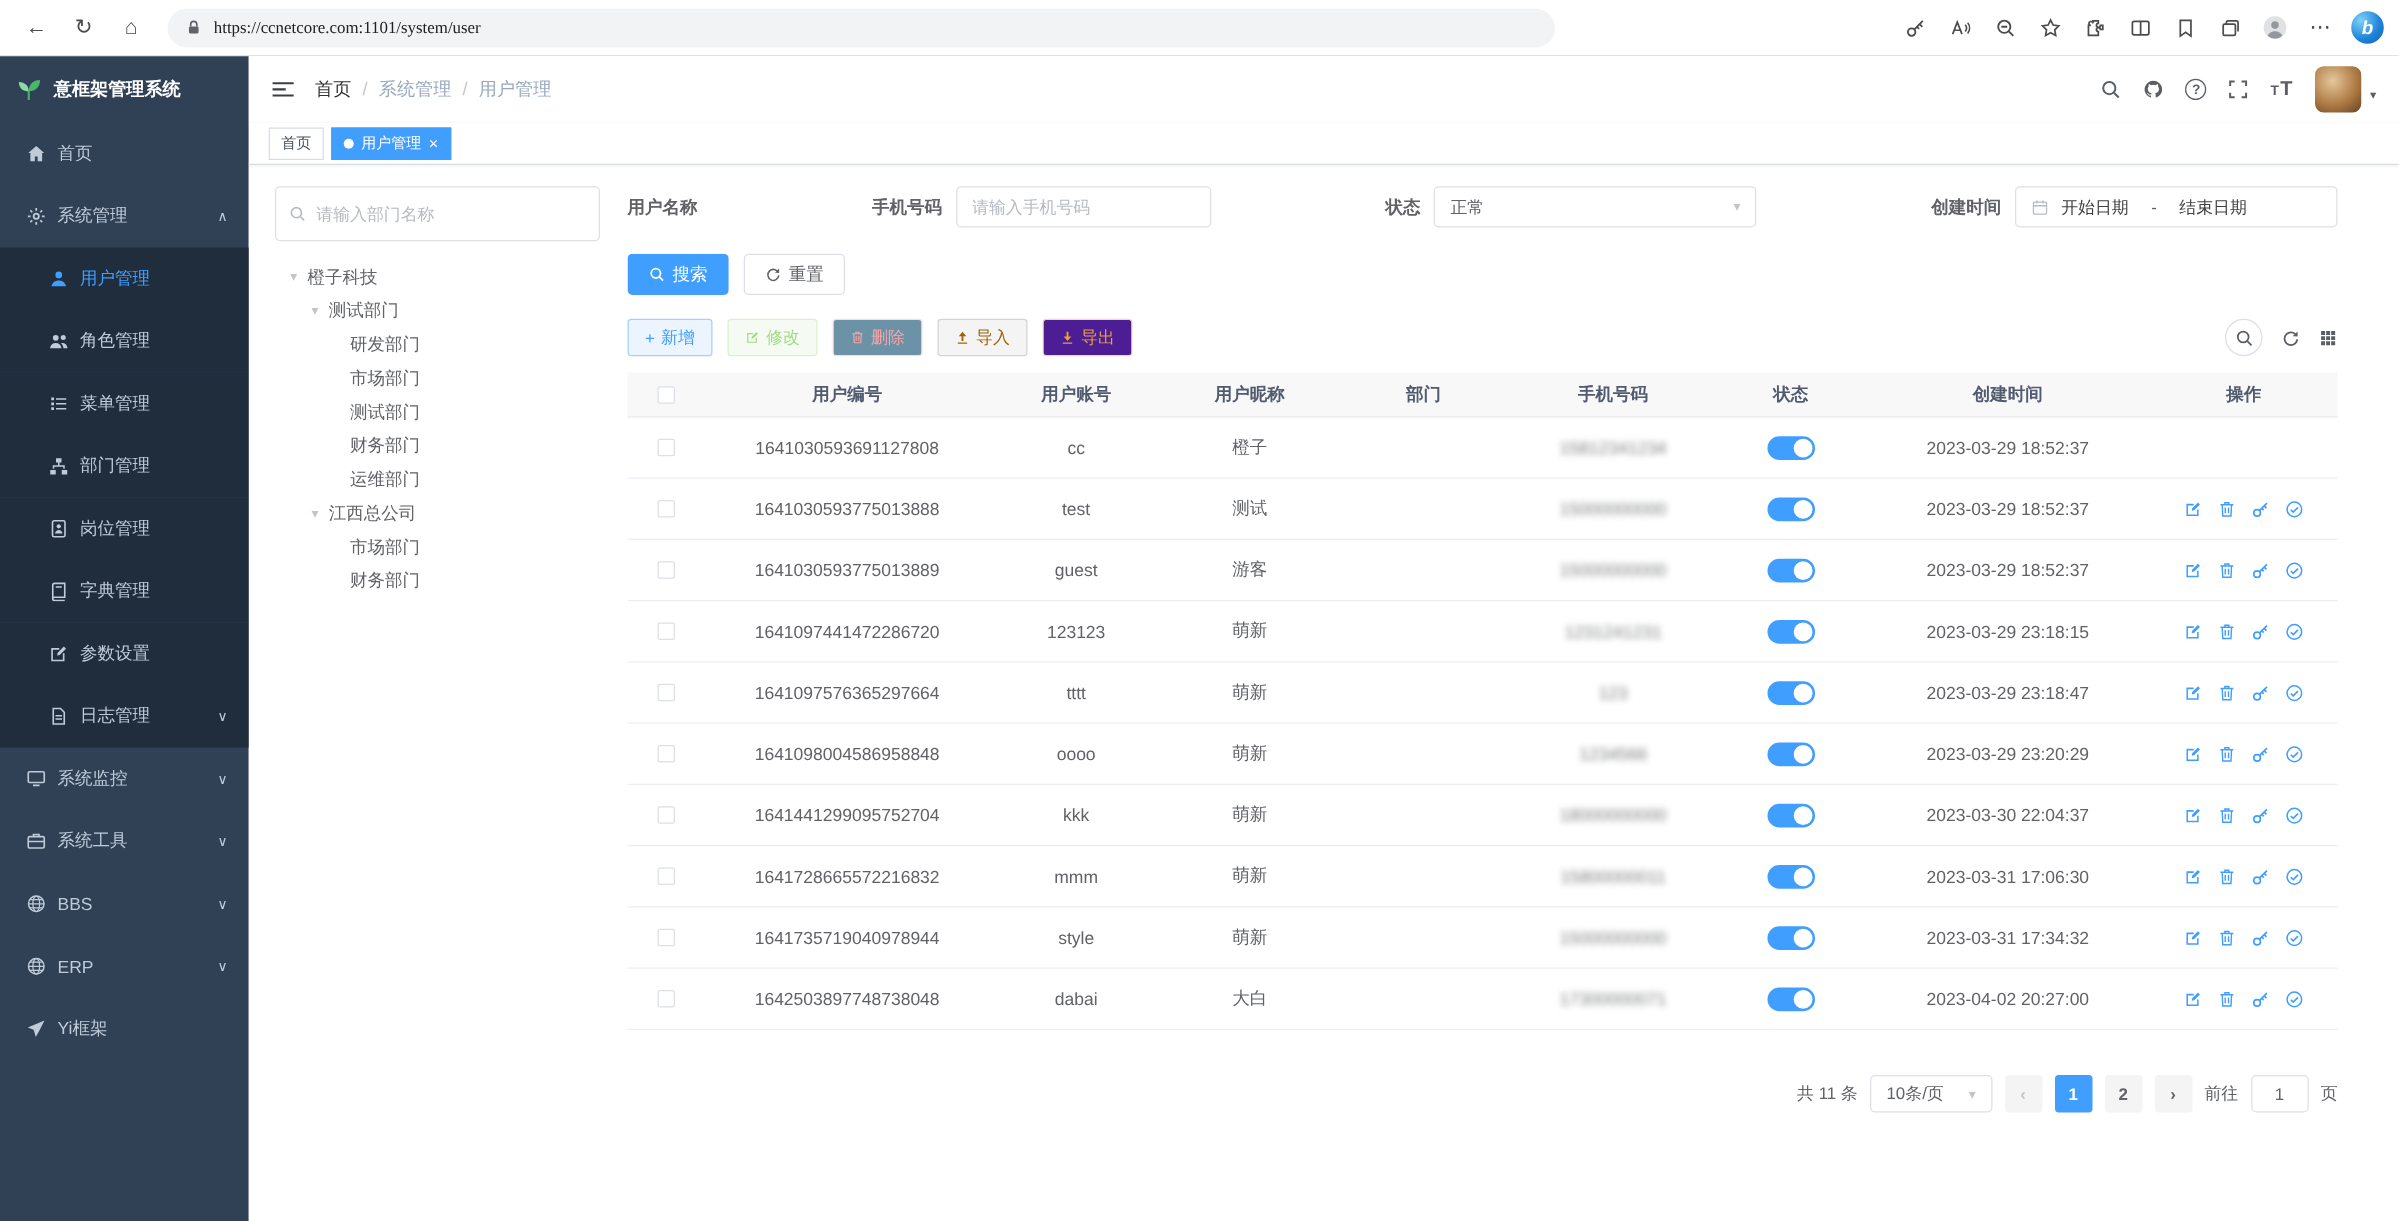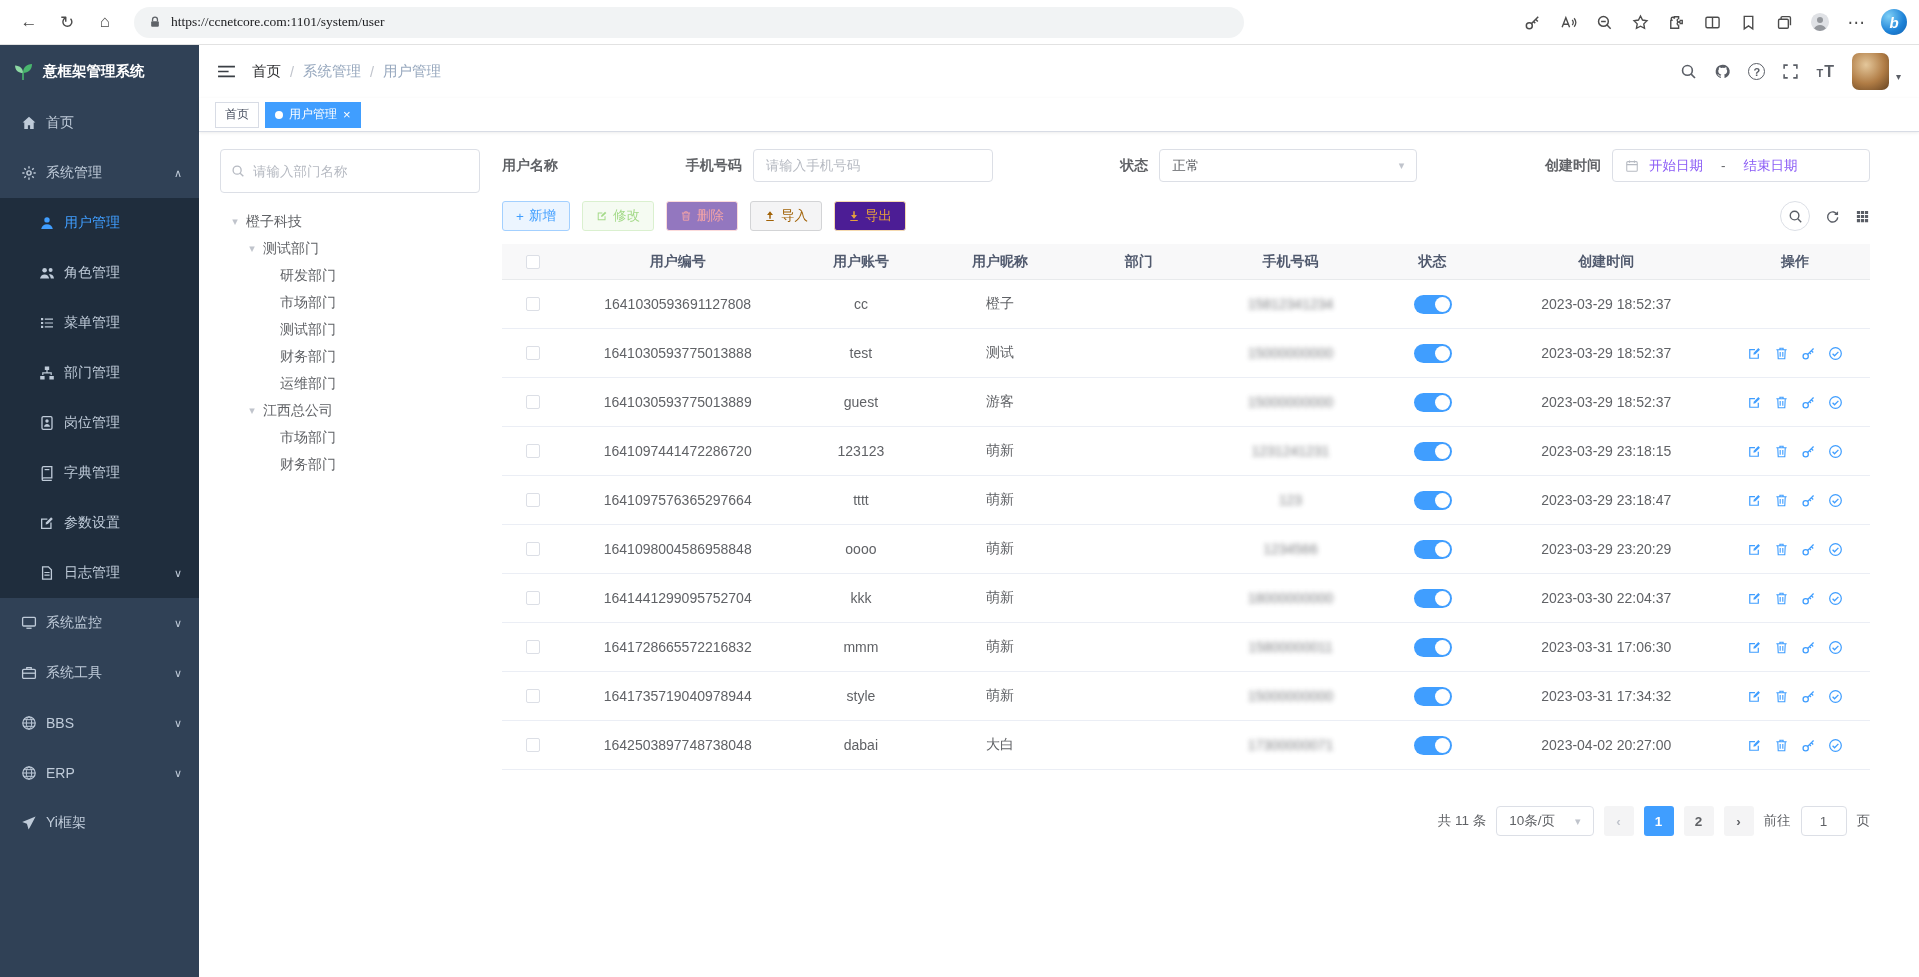--- a/index.html
+++ b/index.html
@@ -88,43 +88,43 @@
 
   
   .filter-row { display:flex; align-items:center; justify-content:space-between; }
   .f-group { display:flex; align-items:center; gap:11px; }
   .f-label { font-size:14px; font-weight:600; color:#606266; white-space:nowrap; }
   .inp { height:33px; border:1px solid #dcdfe6; border-radius:4px; background:#fff;
     display:flex; align-items:center; padding:0 12px; font-size:13.5px; color:#606266; }
   .inp input { border:0; outline:0; width:100%; font-size:13.5px; color:#606266;
     font-family:inherit; background:transparent; }
   .inp input::placeholder { color:#b6bac2; }
-  .w230{width:230px;} .w240{width:240px;} .w258{width:258px;}
+  .w230{width:230px;} .w240{width:204px;} .w258{width:258px;}
   .inp.sel { justify-content:space-between; }
   .caret { color:#c0c4cc; font-size:11px; }
   .inp.date { gap:10px; justify-content:flex-start; }
   .inp.date svg { width:14px; height:14px; color:#b6bac2; flex:none; }
-  .ph { color:#8b5cf6; }
+  .ph { color:#404040; }
   .inp.date .sep { color:#606266; margin:0 8px; }
 
   
   .btn-row { margin-top:21px; display:flex; gap:12px; }
   .btn { height:33px; border-radius:4px; padding:0 16px; font-size:14px; display:inline-flex;
     align-items:center; gap:6px; cursor:pointer; border:1px solid transparent; font-family:inherit; }
   .btn svg { width:13px; height:13px; }
   .btn.primary { background:#409eff; color:#fff; }
   .btn.plain { background:#fff; border-color:#dcdfe6; color:#606266; }
 
   .toolbar-row { margin-top:19px; display:flex; align-items:center; gap:12px; }
   .tbtn { height:30px; border-radius:3px; padding:0 13px; font-size:13.5px; display:inline-flex;
     align-items:center; gap:5px; cursor:pointer; font-family:inherit; border:1px solid; }
   .tbtn svg { width:12px; height:12px; }
   .tbtn.add { background:#ecf5ff; border-color:#a3d0ff; color:#409eff; }
   .tbtn.mod { background:#f0f9eb; border-color:#c2e7b0; color:#67c23a; opacity:.6; }
-  .tbtn.del { background:#4c1d95; border-color:#fbc4c4; color:#f56c6c; opacity:.6; }
+  .tbtn.del { background:#0c4a6e; border-color:#fbc4c4; color:#f56c6c; opacity:.6; }
   .tbtn.imp { background:#f4f4f5; border-color:#d3d4d6; color:#a16207;justify-content:space-between; }
   .tbtn.exp { background:#4c1d95; border-color:#f5dab1; color:#e6a23c; }
   .tool-icons { margin-left:auto; display:flex; align-items:center; gap:15px; color:#5a5e66; }
   .circle-btn { width:30px; height:30px; border:1px solid #dcdfe6; border-radius:50%;
     display:flex; align-items:center; justify-content:center; }
   .circle-btn svg, .plain-ic svg { width:15px; height:15px; }
 
   
   .table { margin-top:13px; }
   .thead { display:flex; align-items:center; height:36px; background:#f8f8f9;
@@ -521,20 +521,40 @@
                     <path stroke="currentColor" stroke-width="1.2" d="M2 6.4h12M5.2 1.6v2.8M10.8 1.6v2.8"></path>
                   </svg>
                 </span>
               <span class="ph">开始日期</span>
               <span class="sep">-</span>
               <span class="ph">结束日期</span>
             </div>
           </div>
         </div>
 
+        <div class="btn-row">
+          <button class="btn primary">
+            <span class="ic">
+                <svg viewBox="0 0 16 16">
+                  <circle cx="7" cy="7" r="4.6" fill="none" stroke="currentColor" stroke-width="1.7"></circle>
+                  <path stroke="currentColor" stroke-width="1.7" d="m10.5 10.5 3.6 3.6"></path>
+                </svg>
+              </span>
+            <span>搜索</span>
+          </button>
+          <button class="btn plain">
+            <span class="ic">
+                <svg viewBox="0 0 16 16">
+                  <path fill="none" stroke="currentColor" stroke-width="1.5" d="M13.2 6.4A5.4 5.4 0 1 0 13.6 9"></path>
+                  <path fill="currentColor" d="M13.9 2.3v4.2H9.7z"></path>
+                </svg>
+              </span>
+            <span>重置</span>
+          </button>
+        </div>
 
         <div class="toolbar-row">
           <button class="tbtn add">
               <span>+</span>
               <span>新增</span>
             </button>
           <button class="tbtn mod">
               <span class="ic">
                 <svg viewBox="0 0 16 16">
                   <path fill="currentColor" d="M2.3 3.3h6.2v1.3H3.6v7.8h7.8V8.2h1.3v5.5H2.3z"></path>

